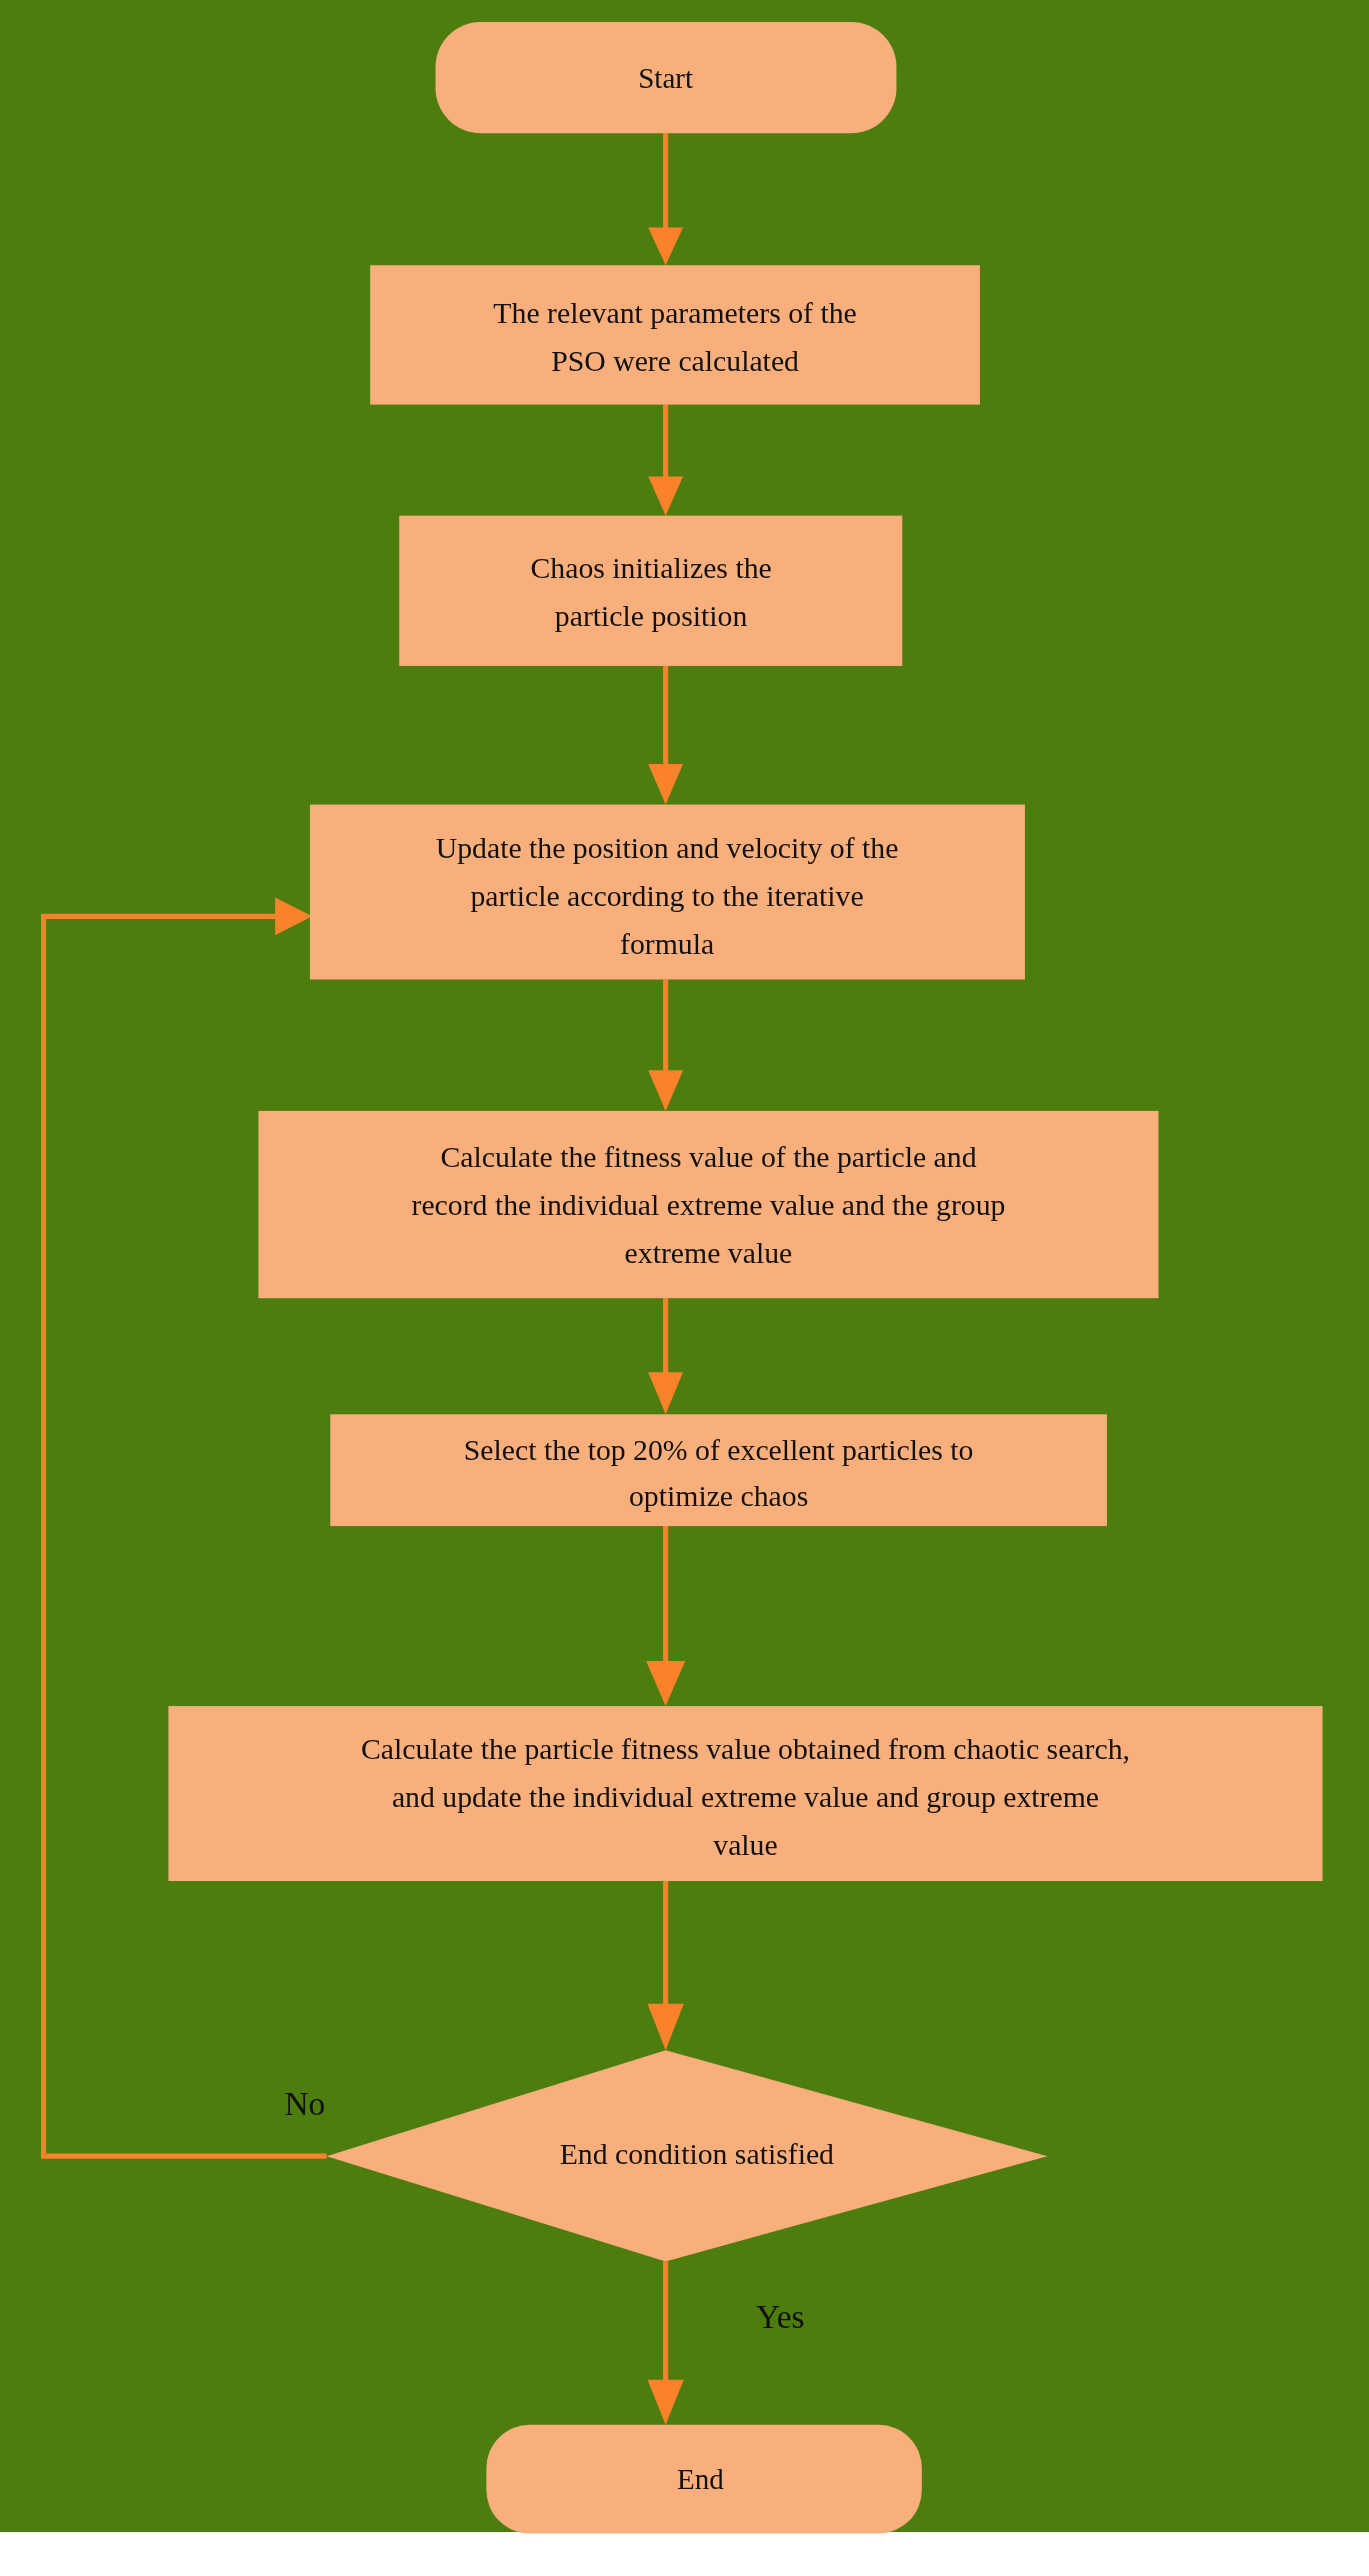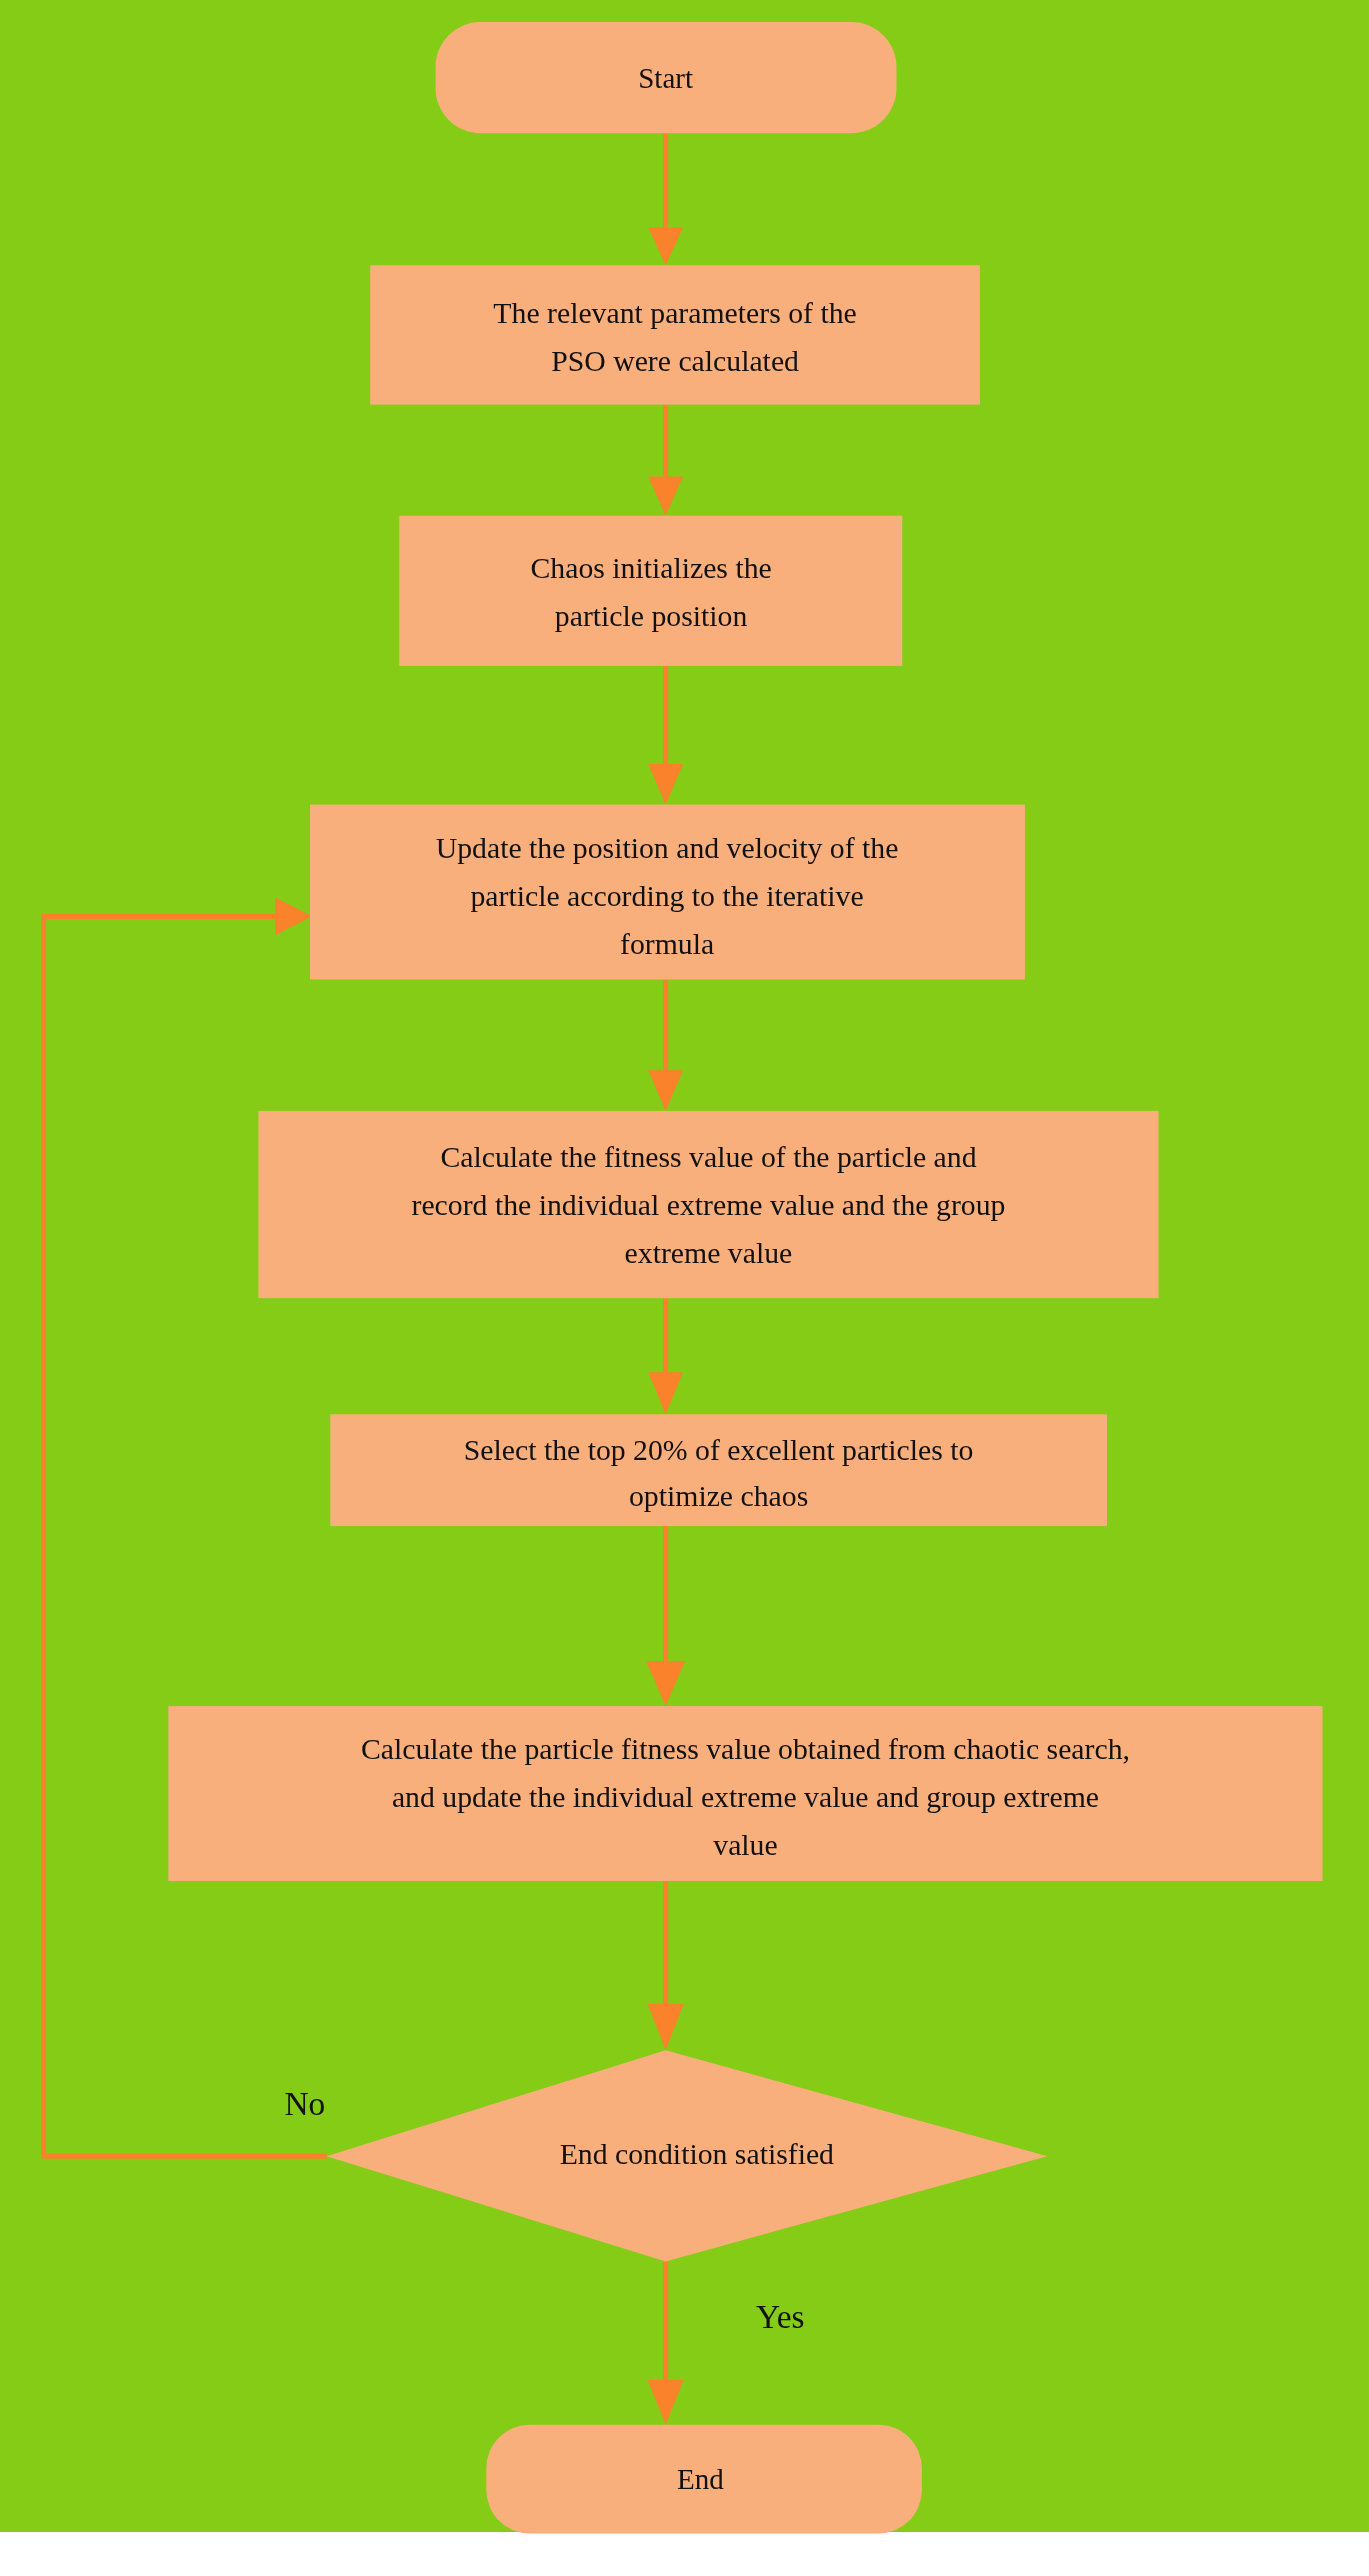--- a/index.html
+++ b/index.html
@@ -11,21 +11,21 @@
   body {
     width: 1369px;
     height: 2576px;
     font-family: "Liberation Serif", "DejaVu Serif", serif;
     overflow: hidden;
   }
   #flowchart-root {
     position: relative;
     width: 1369px;
     height: 2532px;
-    background: #84cc16;
+    background: #4d7c0f;
   }
   svg.chart-canvas {
     display: block;
     width: 1369px;
     height: 2576px;
   }
   .node-shape {
     fill: #F9AF7C;
     stroke: none;
   }

